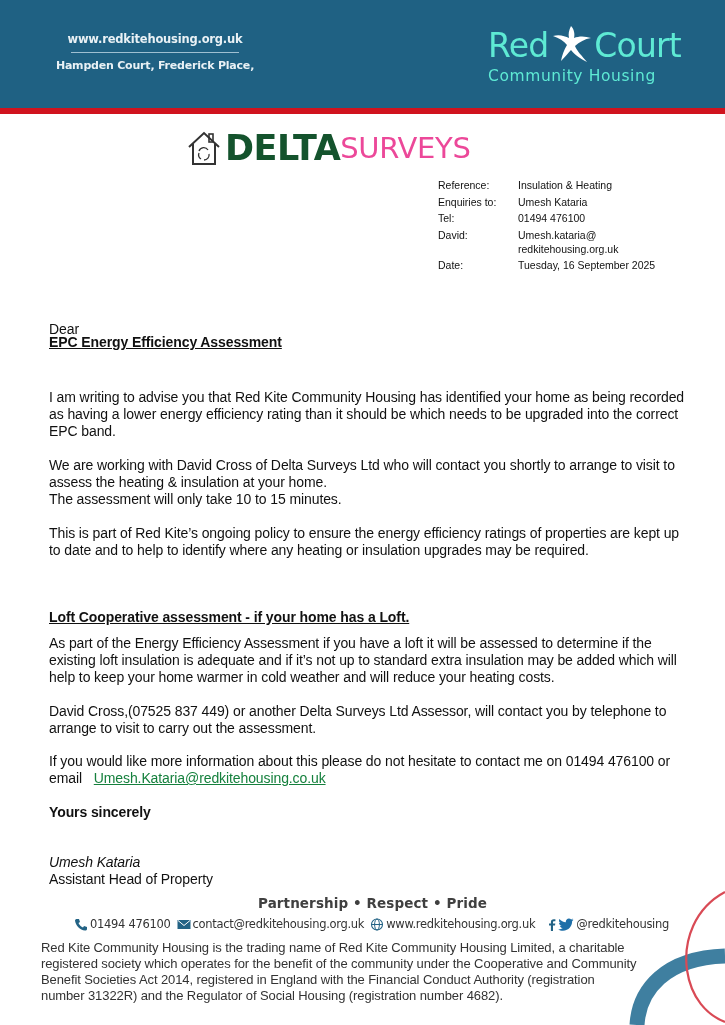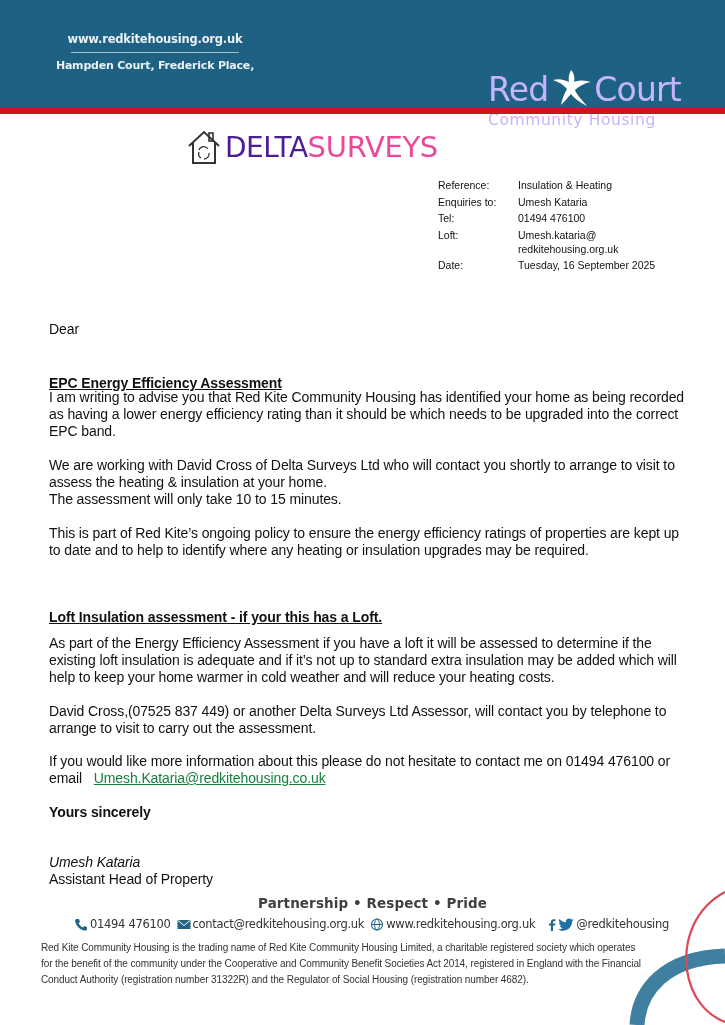--- a/index.html
+++ b/index.html
@@ -6,50 +6,50 @@
     html, body { width: 725px; height: 1025px; background: #ffffff; overflow: hidden; }
     body { position: relative; font-family: "Liberation Sans", sans-serif; color: #111; }
 
     
     .header { position: absolute; left: 0; top: 0; width: 725px; height: 108px; background: #1f6183; }
     .header-red { position: absolute; left: 0; top: 108px; width: 725px; height: 6px; background: #d0131e; }
     .hdr-left { position: absolute; left: 40px; top: 32px; width: 230px; text-align: center; color: #e9f1f5; }
     .hdr-url { font-family: "DejaVu Sans", sans-serif; font-weight: bold; font-size: 11.5px; letter-spacing: -0.2px; }
     .hdr-rule { width: 168px; height: 1px; background: #9fc0d2; margin: 6px auto 5px auto; }
     .hdr-addr { font-family: "DejaVu Sans", sans-serif; font-weight: bold; font-size: 11px; line-height: 15px; letter-spacing: -0.2px; }
-    .logo { position: absolute; left: 488px; top: 26px; color: #c4b5fd; margin-top: 44px; }
+    .logo { position: absolute; left: 488px; top: 26px; color: #5eead4; }
     .logo-row { display: flex; align-items: flex-end; height: 38px; }
     .logo-word { font-family: "DejaVu Sans", sans-serif; font-size: 33px; line-height: 36px; letter-spacing: -0.8px; }
     .logo-bird { width: 44px; height: 40px; margin: 0 1px; }
     .logo-sub { font-family: "DejaVu Sans", sans-serif; font-size: 15.5px; letter-spacing: 0.6px; margin-top: 3px; }
 
     
     .delta { position: absolute; left: 186px; top: 128px; display: flex; align-items: center; }
     .delta-house { width: 36px; height: 38px; margin-right: 3px; }
-    .delta-bold { font-family: "DejaVu Sans", sans-serif; font-weight: normal; color: #4c1d95; font-size: 28px; letter-spacing: -0.5px; }
+    .delta-bold { font-family: "DejaVu Sans", sans-serif; font-weight: bold; color: #14532d; font-size: 35px; letter-spacing: -0.5px; }
     .delta-thin { font-family: "DejaVu Sans", sans-serif; color: #ec4899; font-size: 29px; letter-spacing: -0.3px; }
 
     
     .ref { position: absolute; left: 438px; top: 178px; font-size: 10.5px; color: #111; }
     .ref-row { display: flex; line-height: 14px; margin-bottom: 2.5px; }
     .ref-label { width: 80px; }
     .ref-val { width: 180px; }
 
     
     .body-text { position: absolute; left: 49px; width: 640px; font-size: 14px; line-height: 17px; color: #111; letter-spacing: -0.1px; }
     .heading-u { font-weight: bold; text-decoration: underline; }
     .email-link { color: #15803d; text-decoration: underline; margin-left: 8px; }
     .sig-name { font-style: italic; }
 
     
     .motto { position: absolute; left: 258px; top: 895px; font-family: "DejaVu Sans", sans-serif; font-weight: bold; color: #404040; font-size: 13.5px; letter-spacing: 0.1px; }
     .contacts { position: absolute; left: 74px; top: 917px; display: flex; align-items: center; font-family: "DejaVu Sans", sans-serif; font-size: 11.5px; color: #333; letter-spacing: -0.3px; white-space: nowrap; }
     .contacts .ic { display: inline-block; width: 14px; height: 13px; margin-right: 2px; }
     .contacts .grp { display: flex; align-items: center; margin-right: 6px; }
-    .legal { position: absolute; left: 41px; top: 940px; width: 600px; font-size: 10px; line-height: 16px; color: #333; letter-spacing: -0.1px; }
+    .legal { position: absolute; left: 41px; top: 940px; width: 600px; font-size: 13px; line-height: 16px; color: #333; letter-spacing: -0.1px; }
     .arcs { position: absolute; left: 625px; top: 880px; width: 100px; height: 145px; }
   </style>
 </head>
 <body>
 
 <div class="header">
   <div class="hdr-left">
     <div class="hdr-url">www.redkitehousing.org.uk</div>
     <div class="hdr-rule"></div>
     <div class="hdr-addr">Hampden Court, Frederick Place,</div>
@@ -87,39 +87,39 @@
   </div>
   <div class="ref-row">
     <span class="ref-label">Enquiries to:</span>
     <span class="ref-val">Umesh Kataria</span>
   </div>
   <div class="ref-row">
     <span class="ref-label">Tel:</span>
     <span class="ref-val">01494 476100</span>
   </div>
   <div class="ref-row">
-    <span class="ref-label">Loft:</span>
+    <span class="ref-label">David:</span>
     <span class="ref-val">
       <span>Umesh.kataria@</span><br>
       <span>redkitehousing.org.uk</span>
     </span>
   </div>
   <div class="ref-row">
     <span class="ref-label">Date:</span>
     <span class="ref-val">Tuesday, 16 September 2025</span>
   </div>
 </div>
 
 <div class="body-text" style="top:321px;">Dear</div>
-<div class="body-text heading-u" style="top:375px;">EPC Energy Efficiency Assessment</div>
+<div class="body-text heading-u" style="top:334px;">EPC Energy Efficiency Assessment</div>
 <div class="body-text" style="top:389px;">I am writing to advise you that Red Kite Community Housing has identified your home as being recorded as having a lower energy efficiency rating than it should be which needs to be upgraded into the correct EPC band.</div>
 <div class="body-text" style="top:457px;">We are working with David Cross of Delta Surveys Ltd who will contact you shortly to arrange to visit to assess the heating &amp; insulation at your home.</div>
 <div class="body-text" style="top:491px;">The assessment will only take 10 to 15 minutes.</div>
 <div class="body-text" style="top:525px;">This is part of Red Kite’s ongoing policy to ensure the energy efficiency ratings of  properties are kept up to date and to help to identify where any heating or insulation upgrades may be required.</div>
-<div class="body-text heading-u" style="top:609px;">Loft Insulation assessment - if your this has a Loft.</div>
+<div class="body-text heading-u" style="top:609px;">Loft Cooperative assessment - if your home has a Loft.</div>
 <div class="body-text" style="top:635px;">As part of the Energy Efficiency Assessment if you have a loft it will be assessed to determine if the existing loft insulation is adequate and if it’s not up to standard extra insulation may be added which will help to keep your home warmer in cold weather and will reduce your heating costs.</div>
 <div class="body-text" style="top:703px;">David Cross,(07525 837 449) or another Delta Surveys Ltd Assessor, will contact you by telephone to arrange to visit to carry out the assessment.</div>
 <div class="body-text" style="top:753px;"><span>If you would like more information about this please do not hesitate to contact me on 01494 476100 or email </span><a class="email-link">Umesh.Kataria@redkitehousing.co.uk</a></div>
 <div class="body-text" style="top:804px;font-weight:bold;">Yours sincerely</div>
 <div class="body-text sig-name" style="top:854px;">Umesh Kataria</div>
 <div class="body-text" style="top:871px;">Assistant Head of Property</div>
 
 <div class="motto">Partnership • Respect • Pride</div>
 <div class="contacts">
   <span class="grp">

